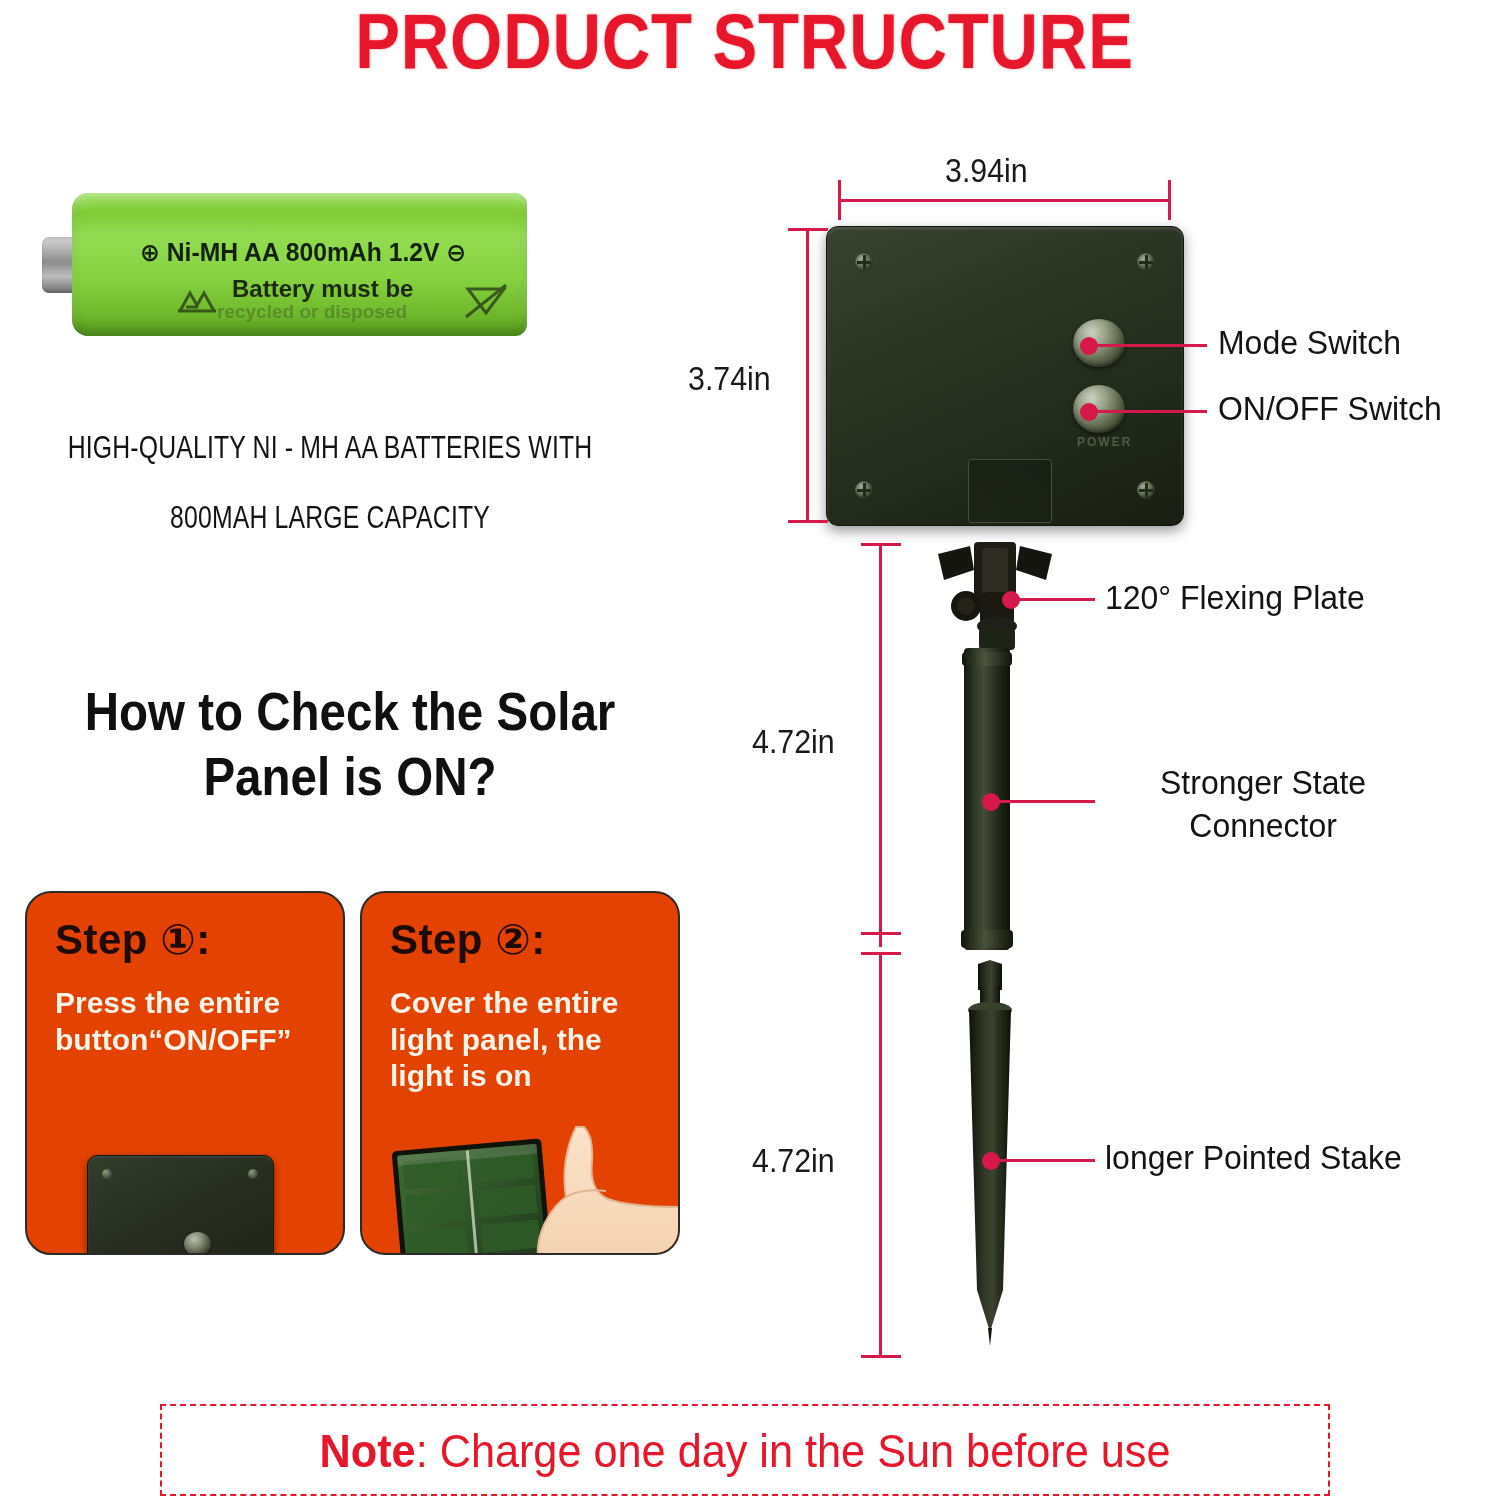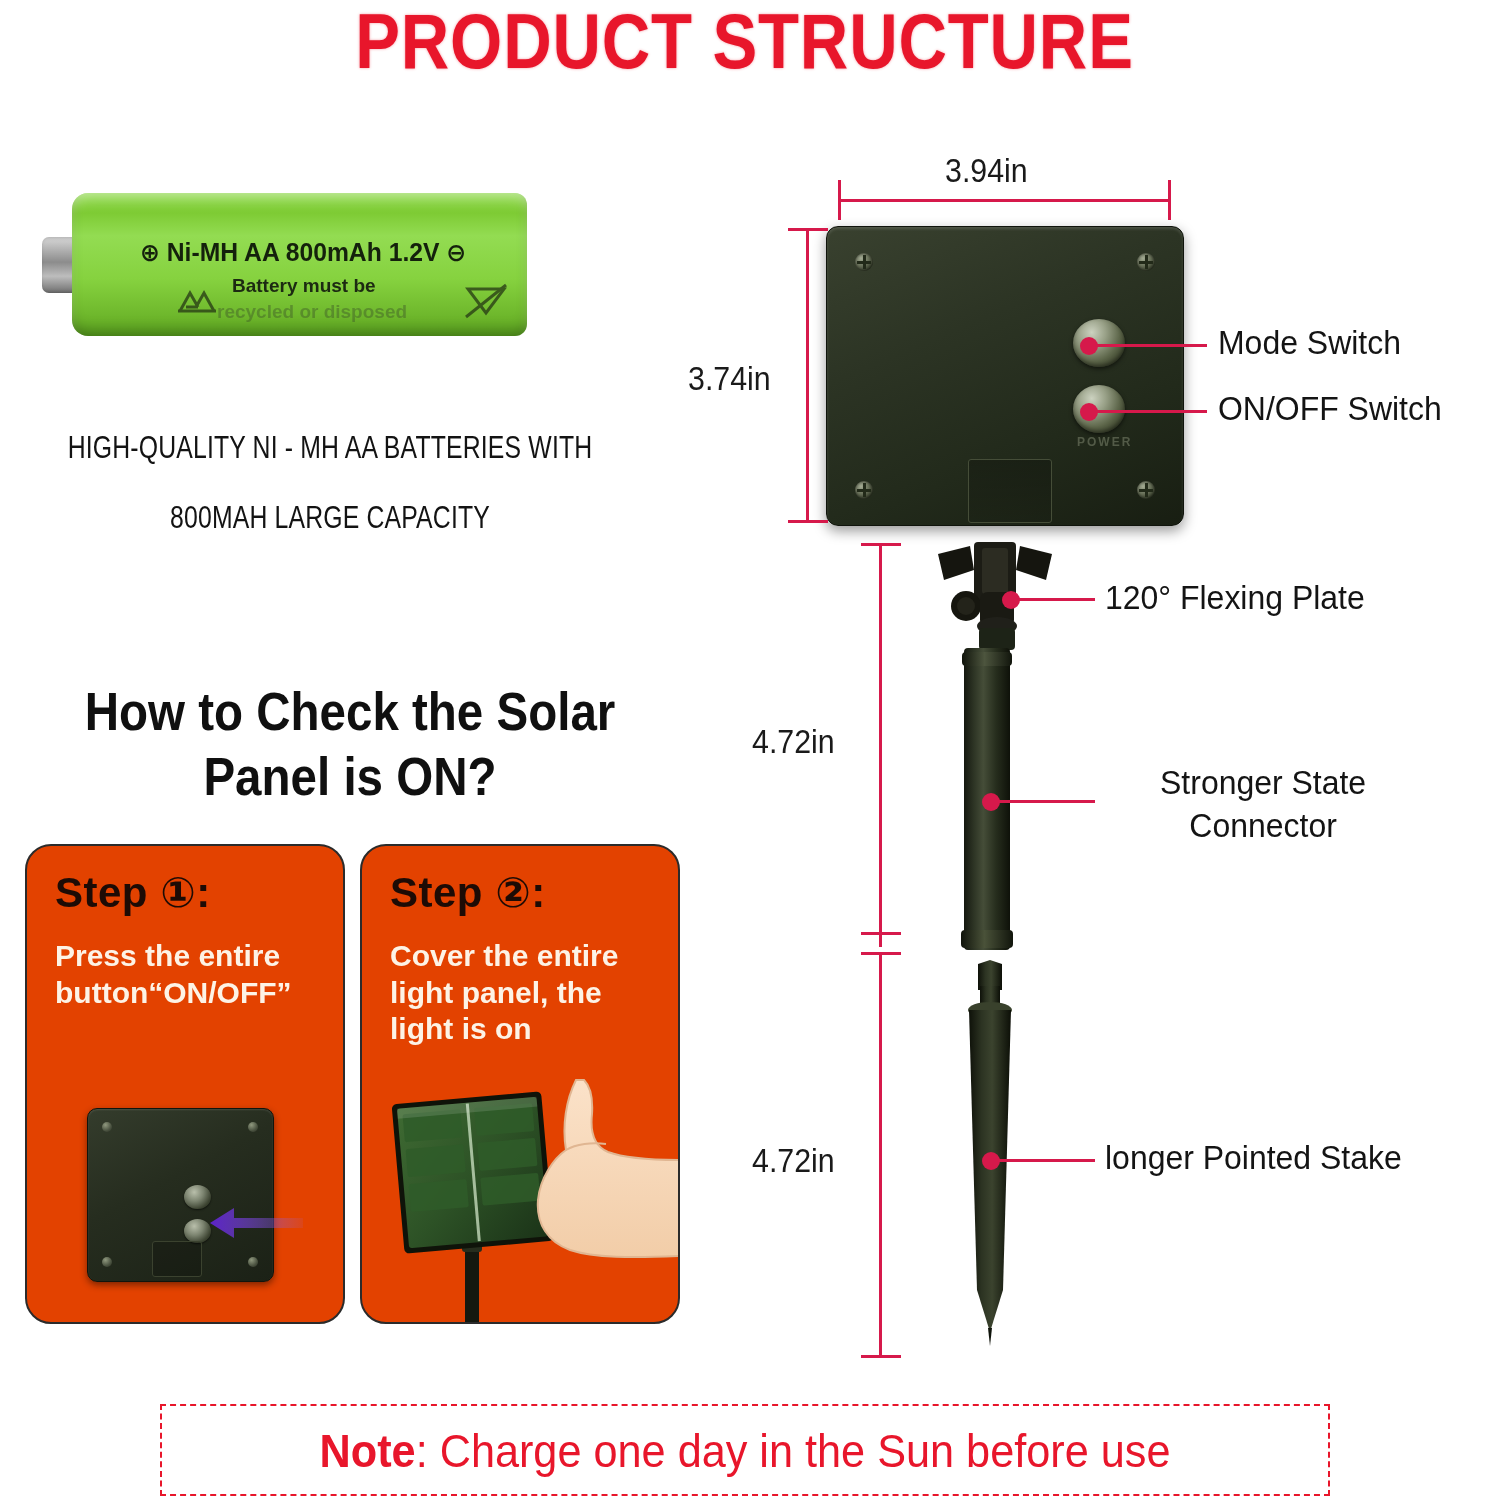--- a/index.html
+++ b/index.html
@@ -35,21 +35,21 @@
     border-radius:7px 3px 3px 7px;
     background:linear-gradient(180deg,#d8d8d8,#8c8c8c 45%,#bdbdbd 70%,#6e6e6e);
     box-shadow:inset -2px 0 4px rgba(0,0,0,.3);
   }
   #battery-line1{
     position:absolute;left:68px;top:44px;width:380px;
     font-size:26px;font-weight:600;color:#14210c;white-space:nowrap;
     transform:scaleX(.95);transform-origin:0 50%;
   }
   #battery-line2{
-    position:absolute;left:160px;top:82px;font-size:19px;color:#1c2a12;
+    position:absolute;left:160px;top:82px;font-size:24px;color:#1c2a12;
     font-weight:600;white-space:nowrap;
   }
   #battery-line3{
     position:absolute;left:145px;top:108px;font-size:19px;color:#3e5a28;
     font-weight:700;white-space:nowrap;opacity:.45;
   }
   .bat-sym{font-size:25px;}
   #recycle-icon{position:absolute;left:100px;top:88px;width:50px;height:38px;opacity:.8;}
   #nodispose-icon{position:absolute;left:390px;top:88px;width:48px;height:40px;opacity:.8;}
 
@@ -66,26 +66,26 @@
   .howto{
     left:0;width:700px;text-align:center;font-weight:bold;color:#101010;
     font-size:54px;white-space:nowrap;
     transform:scaleX(.88);transform-origin:50% 50%;
   }
   #howto-l1{top:680px;}
   #howto-l2{top:745px;}
 
   
   .card{
-    top:844px;width:320px;height:480px;border-radius:26px;
+    top:891px;width:320px;height:364px;border-radius:26px;
     background:#e34200;border:2px solid #2b2b2b;box-sizing:border-box;
     overflow:hidden;
   }
   #card-1{left:25px;}
-  #card-2{left:360px;}
+  #card-2{left:360px;border-radius:25px;}
   .step-title{
     position:absolute;left:28px;top:22px;font-size:42px;font-weight:bold;
     color:#1d0b05;white-space:nowrap;letter-spacing:.5px;
   }
   .step-body{
     position:absolute;left:28px;width:280px;font-size:30px;line-height:1.22;
     color:#fdf3e6;font-weight:600;
   }
   #body-1{top:92px;}
   #body-2{top:92px;}

